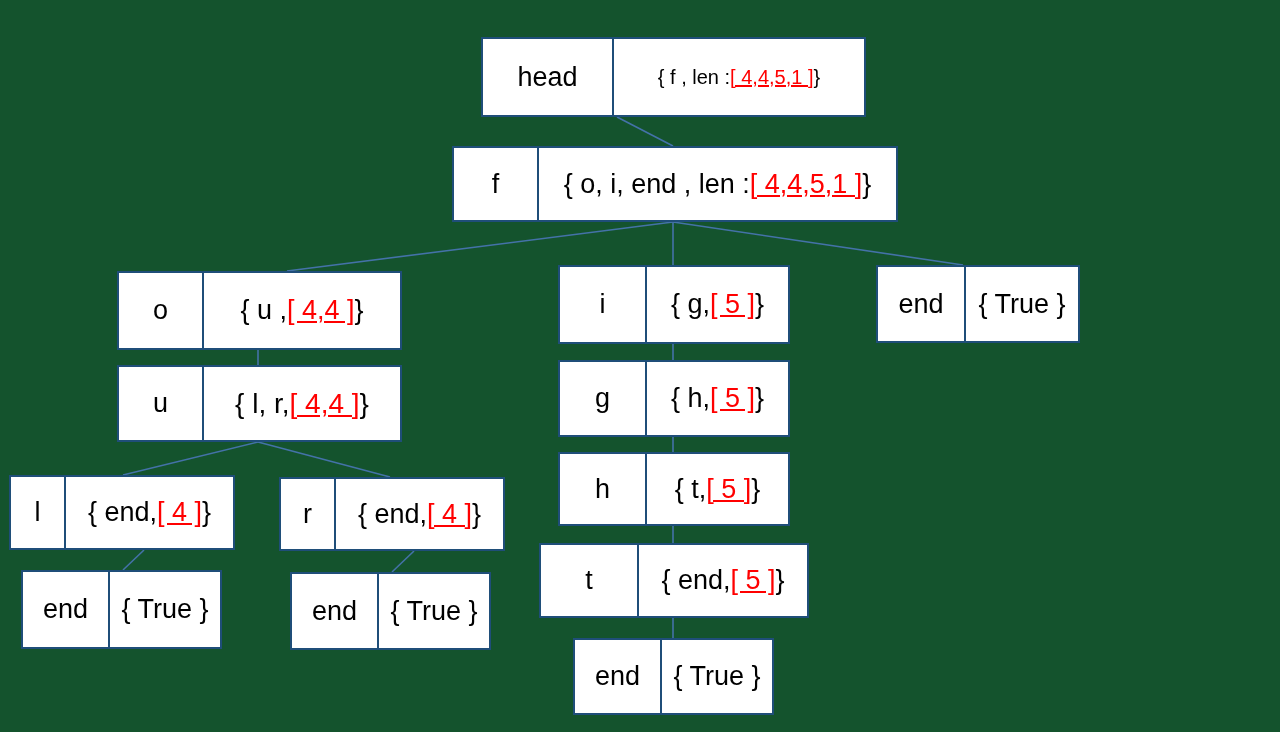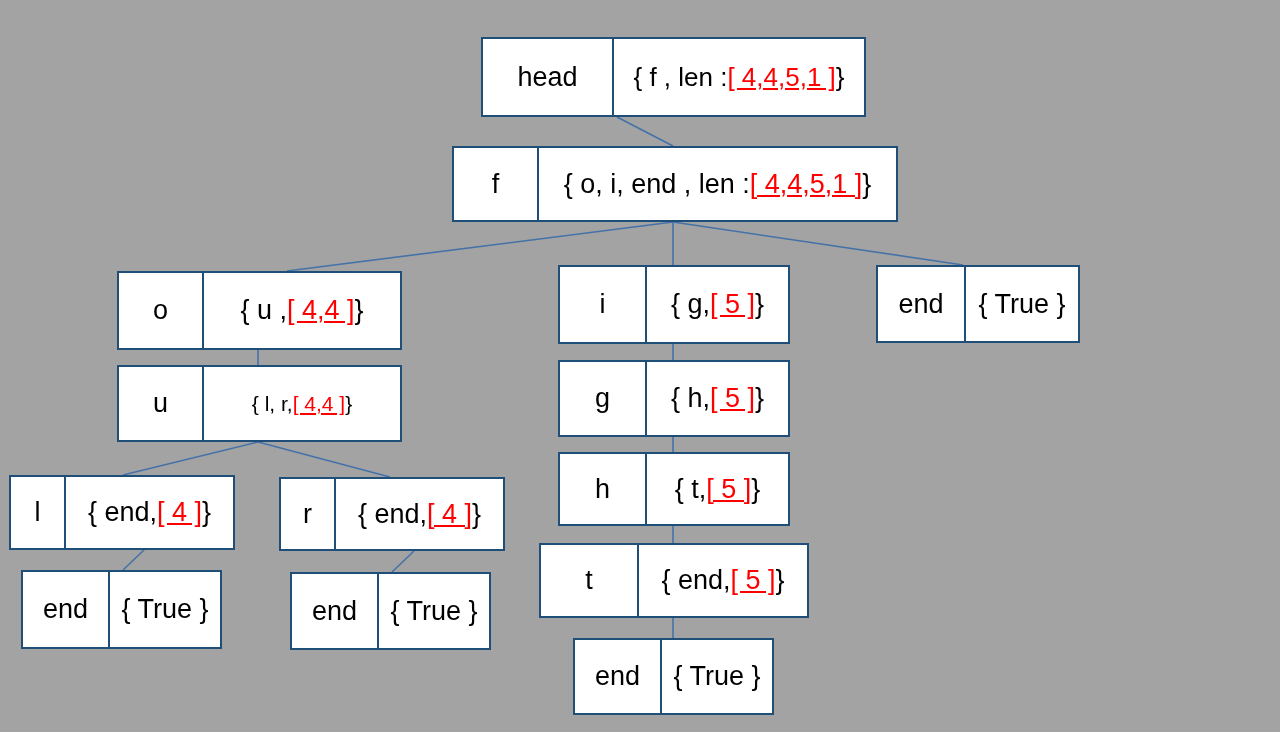--- a/index.html
+++ b/index.html
@@ -10,21 +10,21 @@
   body {
     width: 1280px;
     height: 732px;
     font-family: "Liberation Sans", sans-serif;
     overflow: hidden;
   }
   #canvas {
     position: relative;
     width: 1280px;
     height: 732px;
-    background: #a3a3a3;
+    background: #14532d;
   }
   #edges {
     position: absolute;
     left: 0;
     top: 0;
     width: 1280px;
     height: 732px;
     pointer-events: none;
   }
   .node {
@@ -70,21 +70,21 @@
       <line x1="144" y1="550" x2="123" y2="570" stroke="#4472A8" stroke-width="1.6"></line>
       <line x1="414" y1="551" x2="392" y2="572" stroke="#4472A8" stroke-width="1.6"></line>
       <line x1="673" y1="344" x2="673" y2="360" stroke="#4472A8" stroke-width="1.6"></line>
       <line x1="673" y1="437" x2="673" y2="452" stroke="#4472A8" stroke-width="1.6"></line>
       <line x1="673" y1="526" x2="673" y2="543" stroke="#4472A8" stroke-width="1.6"></line>
       <line x1="673" y1="618" x2="673" y2="638" stroke="#4472A8" stroke-width="1.6"></line>
     </svg>
   <div id="node-layer">
       <div class="node" style="left: 481px; top: 37px; width: 385px; height: 80px; border-color: rgb(31, 78, 121);">
         <div class="cell key" style="width: 131px; flex: 0 0 131px; font-size: 27px; border-right-color: rgb(31, 78, 121);">head</div>
-        <div class="cell val" style="flex: 1 1 auto; font-size: 26px; border-radius: 17px;">
+        <div class="cell val" style="flex: 1 1 auto; font-size: 20px; border-radius: 17px;">
           <span>{ f , len : </span>
           <span class="red" style="color: rgb(255, 0, 0);">[ 4,4,5,1 ]</span>
           <span> }</span>
         </div>
       </div>
       <div class="node" style="left: 452px; top: 146px; width: 446px; height: 76px; border-color: rgb(31, 78, 121);">
         <div class="cell key" style="width: 85px; flex: 0 0 85px; font-size: 27px; border-right-color: rgb(31, 78, 121);">f</div>
         <div class="cell val" style="flex: 1 1 auto; font-size: 27px;">
           <span>{ o, i, end , len : </span>
           <span class="red" style="color: rgb(255, 0, 0);">[ 4,4,5,1 ]</span>
@@ -94,21 +94,21 @@
       <div class="node" style="left: 117px; top: 271px; width: 285px; height: 79px; border-color: rgb(31, 78, 121);">
         <div class="cell key" style="width: 85px; flex: 0 0 85px; font-size: 27px; border-right-color: rgb(31, 78, 121);">o</div>
         <div class="cell val" style="flex: 1 1 auto; font-size: 27px;">
           <span>{ u , </span>
           <span class="red" style="color: rgb(255, 0, 0);">[ 4,4 ]</span>
           <span> }</span>
         </div>
       </div>
       <div class="node" style="left: 117px; top: 365px; width: 285px; height: 77px; border-color: rgb(31, 78, 121);">
         <div class="cell key" style="width: 85px; flex: 0 0 85px; font-size: 27px; border-right-color: rgb(31, 78, 121);">u</div>
-        <div class="cell val" style="flex: 1 1 auto; font-size: 21px;">
+        <div class="cell val" style="flex: 1 1 auto; font-size: 28px;">
           <span>{ l, r, </span>
           <span class="red" style="color: rgb(255, 0, 0);">[ 4,4 ]</span>
           <span> }</span>
         </div>
       </div>
       <div class="node" style="left: 9px; top: 475px; width: 226px; height: 75px; border-color: rgb(31, 78, 121);">
         <div class="cell key" style="width: 55px; flex: 0 0 55px; font-size: 27px; border-right-color: rgb(31, 78, 121);">l</div>
         <div class="cell val" style="flex: 1 1 auto; font-size: 27px;">
           <span>{ end, </span>
           <span class="red" style="color: rgb(255, 0, 0);">[ 4 ]</span>

